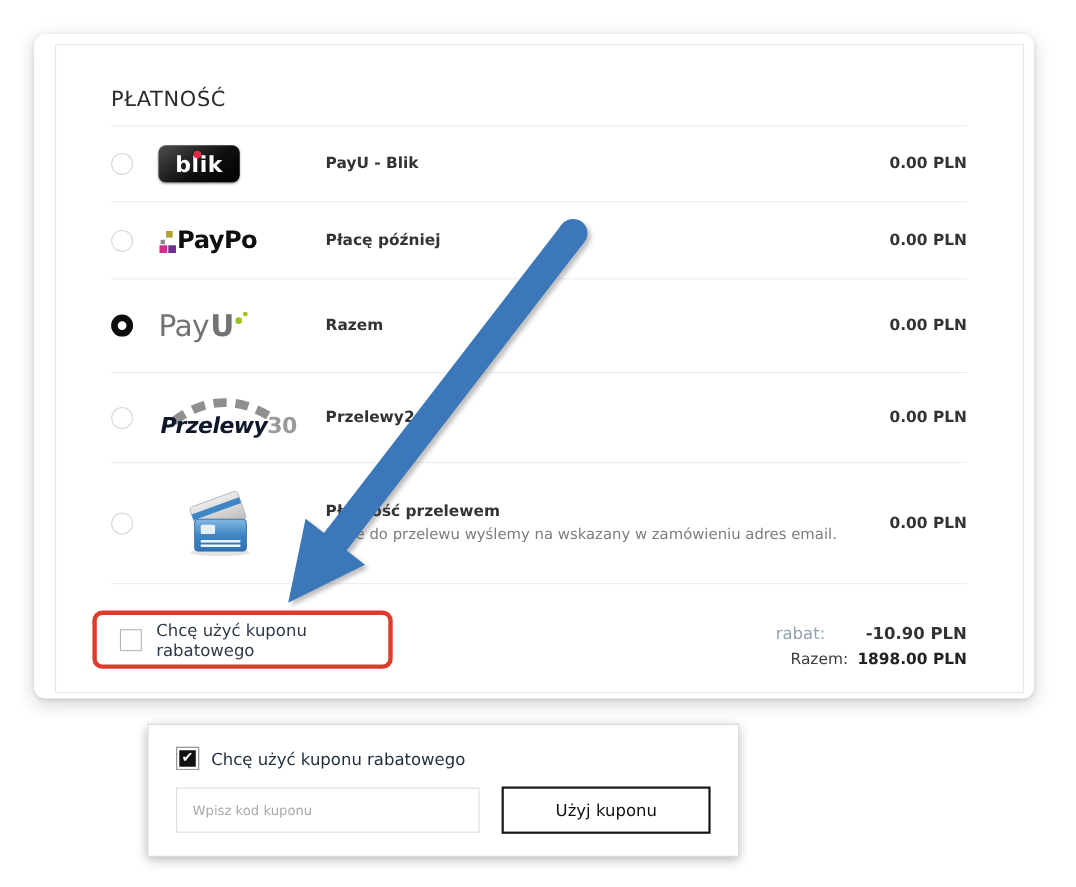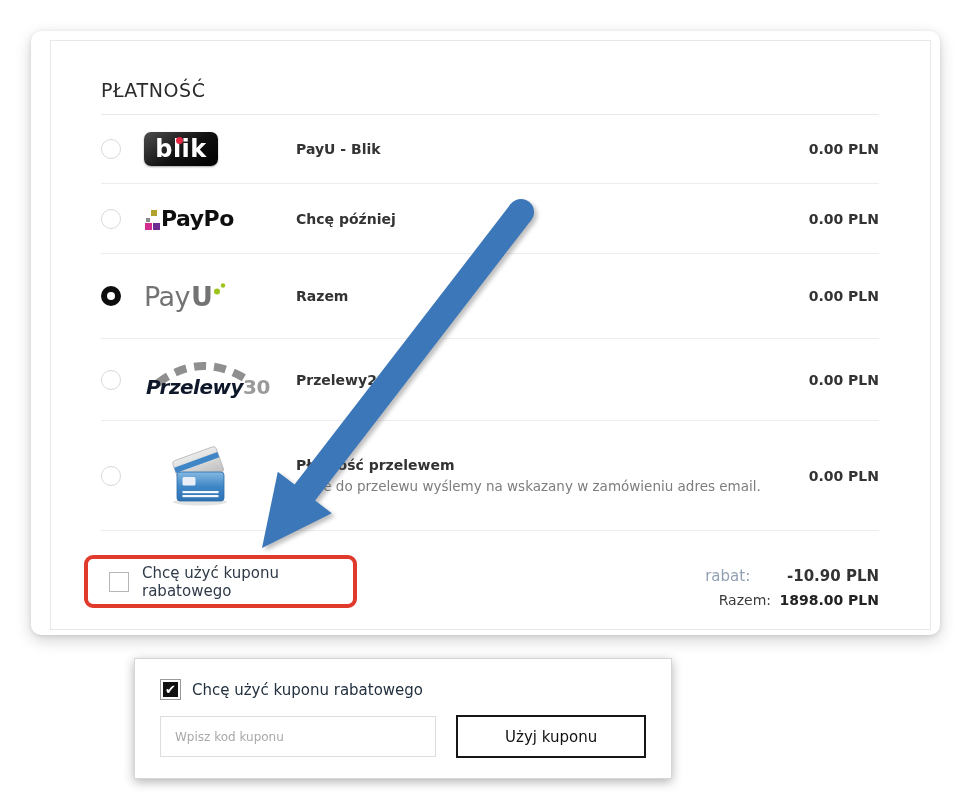--- a/index.html
+++ b/index.html
@@ -27,21 +27,21 @@
   .logo-cell { width:152px; margin-left:23px; display:flex; align-items:center; flex:0 0 152px; }
 
   .method-label { font-size:14px; font-weight:700; color:#333; }
   .method-desc  { font-size:13.5px; color:#7d7d7d; font-weight:400; margin-top:5px; }
   .price { margin-left:auto; font-size:14px; font-weight:700; color:#333; white-space:nowrap; }
 
   
   .blik { position:relative; width:74px; height:34px; border-radius:7px;
           background:linear-gradient(145deg,#4d4d4d 0%,#101010 55%,#000 100%);
           display:flex; align-items:center; justify-content:center;
-          color:#fff; font-size:24px; font-weight:800; letter-spacing:0.5px;
+          color:#fff; font-size:20px; font-weight:800; letter-spacing:0.5px;
           box-shadow:0 1px 2px rgba(0,0,0,0.35); }
   .blik-dot { position:absolute; left:32px; top:5px; width:7px; height:7px;
               border-radius:50%; background:#e52945; }
 
   
   .paypo { display:flex; align-items:center; }
   .paypo-squares { position:relative; width:15px; height:24px; margin-right:2px; }
   .paypo-squares i { position:absolute; display:block; }
   .sq-olive  { left:7px; top:3px;  width:6px; height:6px; background:#b1a22c; }
   .sq-gray   { left:2px; top:11px; width:4px; height:4px; background:#8a8a8a; }
@@ -132,21 +132,21 @@
           <span class="paypo">
             <span class="paypo-squares">
               <i class="sq-olive"></i>
                 <i class="sq-gray"></i>
                 <i class="sq-mag"></i>
                 <i class="sq-purple"></i>
             </span>
             <span class="paypo-text">PayPo</span>
           </span>
         </span>
-        <span class="method-label">Chcę później</span>
+        <span class="method-label">Płacę później</span>
         <span class="price">0.00 PLN</span>
       </div>
 
       <div class="pay-row h85">
         <span class="radio checked"></span>
         <span class="logo-cell">
           <span class="payu">
             <span class="payu-pay">Pay</span>
             <span class="payu-u">U</span>
             <svg class="payu-sparkle" width="14" height="14" viewBox="0 0 14 14">

